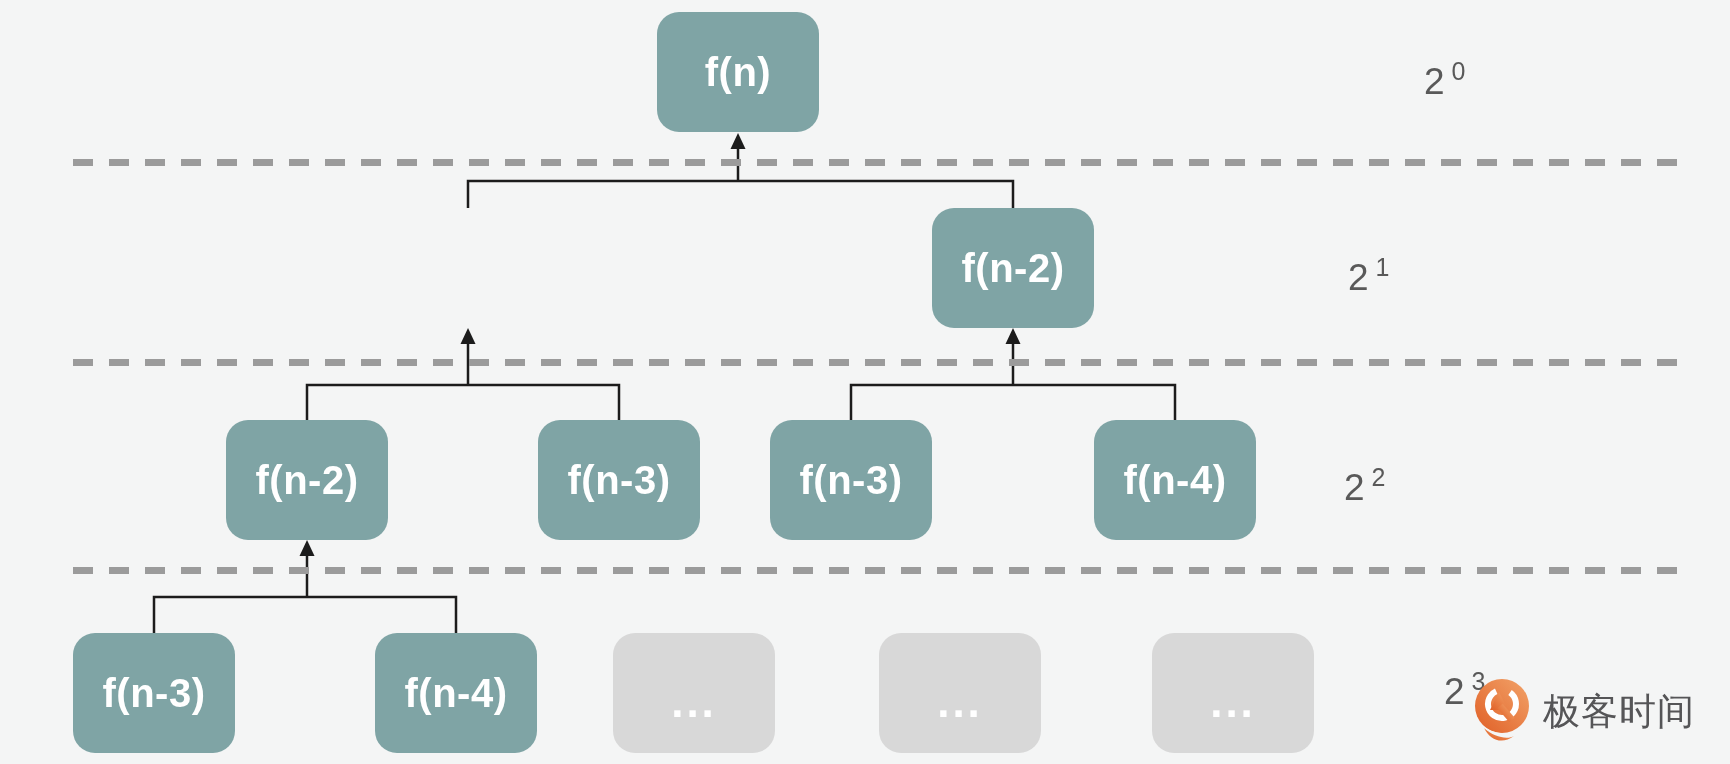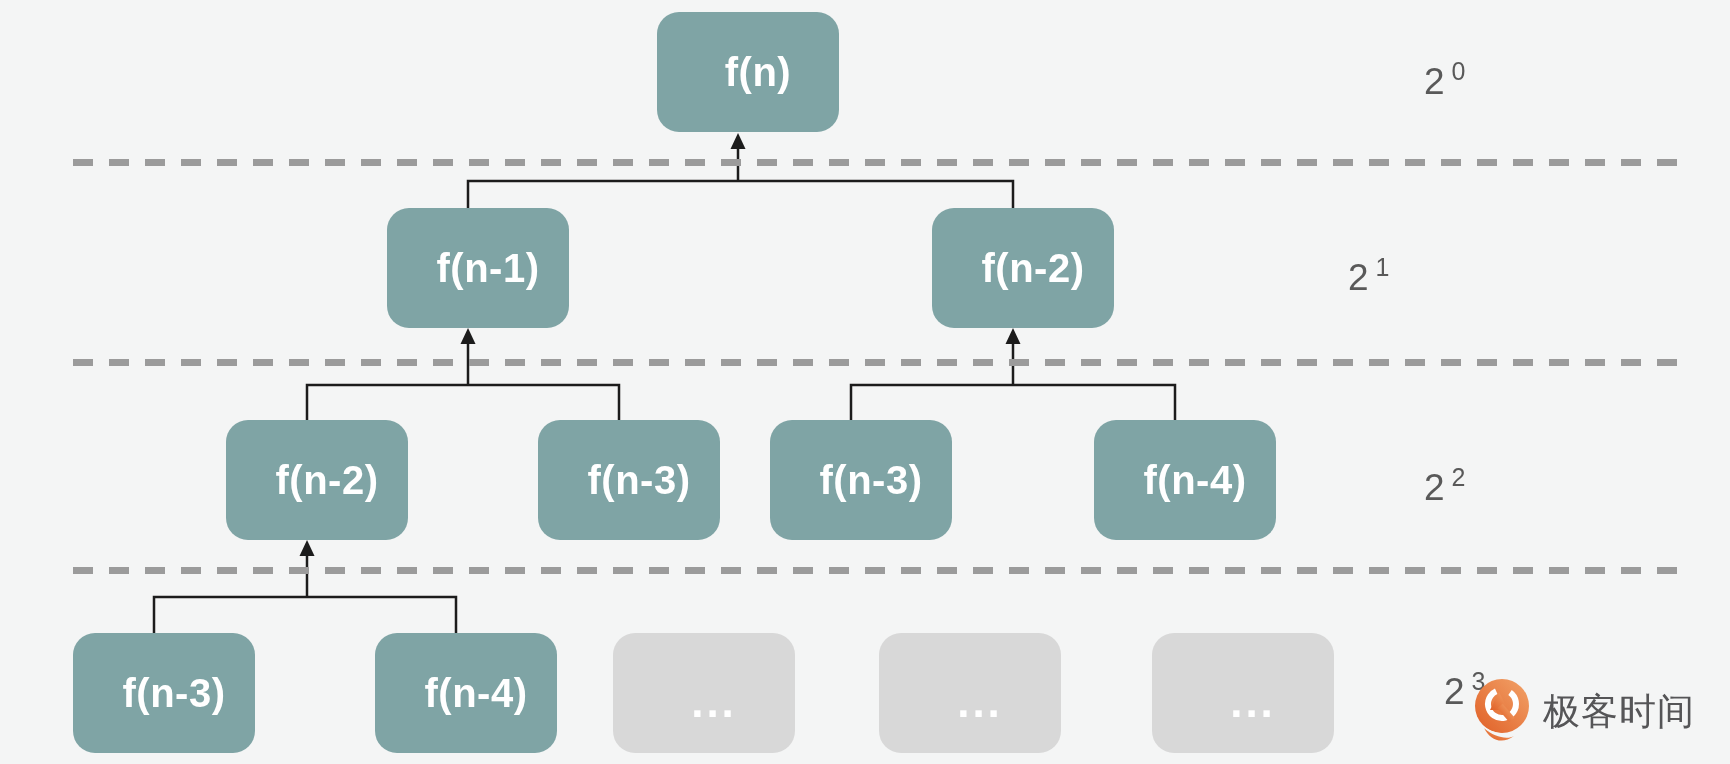--- a/index.html
+++ b/index.html
@@ -32,21 +32,20 @@
   }
   .node {
     position: absolute;
     width: 162px;
     height: 120px;
     border-radius: 22px;
     z-index: 3;
     display: flex;
     align-items: center;
     justify-content: center;
-    padding-left: 20px;
   }
   .node.active { background: #7fa4a5; }
   .node.ghost  { background: #d8d8d8; }
   .node-label {
     color: #ffffff;
     font-weight: bold;
     font-size: 40px;
     letter-spacing: 0.5px;
     white-space: nowrap;
   }
@@ -113,23 +112,20 @@
     </g>
   </svg>
 
   <div class="divider" style="top:159px"></div>
   <div class="divider" style="top:359px"></div>
   <div class="divider" style="top:567px"></div>
 
   <div class="node active" style="left:657px;top:12px">
     <span class="node-label">f(n)</span>
   </div>
-  <div class="node active" style="left:387px;top:208px">
-    <span class="node-label">f(n-1)</span>
-  </div>
   <div class="node active" style="left:932px;top:208px">
     <span class="node-label">f(n-2)</span>
   </div>
   <div class="node active" style="left:226px;top:420px">
     <span class="node-label">f(n-2)</span>
   </div>
   <div class="node active" style="left:538px;top:420px">
     <span class="node-label">f(n-3)</span>
   </div>
   <div class="node active" style="left:770px;top:420px">
@@ -153,21 +149,21 @@
   <div class="node ghost" style="left:1152px;top:633px">
     <span class="node-label">...</span>
   </div>
 
   <div class="lvl-label" style="left:1400px;top:57px">
     <span>2</span><sup>0</sup>
   </div>
   <div class="lvl-label" style="left:1324px;top:253px">
     <span>2</span><sup>1</sup>
   </div>
-  <div class="lvl-label" style="left:1400px;top:463px">
+  <div class="lvl-label" style="left:1320px;top:463px">
     <span>2</span><sup>2</sup>
   </div>
   <div class="lvl-label" style="left:1420px;top:667px">
     <span>2</span><sup>3</sup>
   </div>
 
   <div class="watermark">
     <svg width="56" height="68" viewBox="0 0 56 68">
       <defs>
         <linearGradient id="logoGrad" x1="1" y1="0" x2="0" y2="1">

